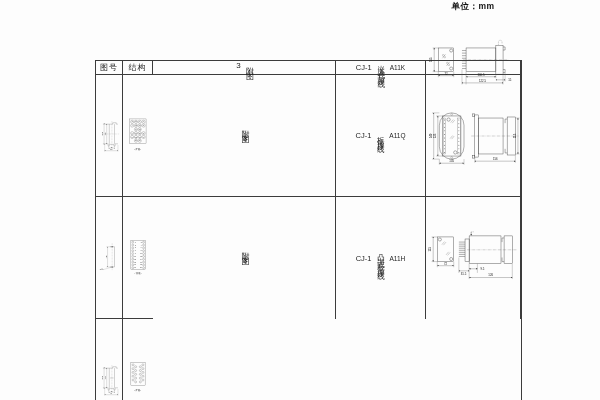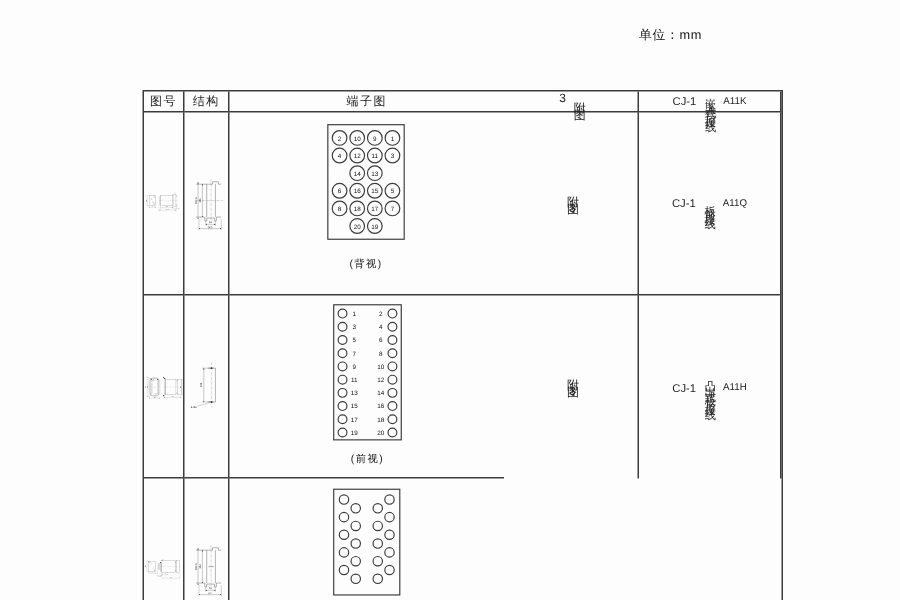--- a/index.html
+++ b/index.html
@@ -2,22 +2,22 @@
 <html><head>
 <meta charset="utf-8">
 <style>
   html,body{margin:0;padding:0;}
   body{
     width:600px;height:400px;background:#fdfdfd;overflow:hidden;
     font-family:"Liberation Sans","DejaVu Sans",sans-serif;color:#222;
     position:relative;
   }
   .unit{
-    position:absolute;top:18px;left:426px;width:94px;text-align:left;
-    font-size:8.5px;color:#111;letter-spacing:0.5px;
+    position:absolute;top:1px;left:426px;width:94px;text-align:center;
+    font-size:8.5px;color:#111;letter-spacing:0.5px;font-weight:bold;
   }
   .tbl{
     position:absolute;left:95px;top:12px;
     display:grid;
     grid-template-columns:27px 30px 183px 90px 95px;
     grid-template-rows:14px 122px 122px 122px;
     border:1px solid #3c3c3c;background:#fdfdfd;margin-top:48px;
   }
   .cell{
     border-right:1px solid #3c3c3c;border-bottom:1px solid #3c3c3c;
@@ -54,21 +54,20 @@
   </marker>
 </defs>
   </svg>
 
 <div class="unit">单位：mm</div>
 
 <div class="tbl">
 
   <div class="cell hcell">图号</div>
   <div class="cell hcell">结构</div>
-  <div class="cell hcell last-col">端子图</div>
 
   <div class="cell">
     <span class="vtext fig">附图3</span>
   </div>
   <div class="cell">
     <div class="struct">
       <span class="model">CJ-1</span>
       <span class="vtext desc">嵌入式后接线</span>
       <span class="code">A11K</span>
     </div>

